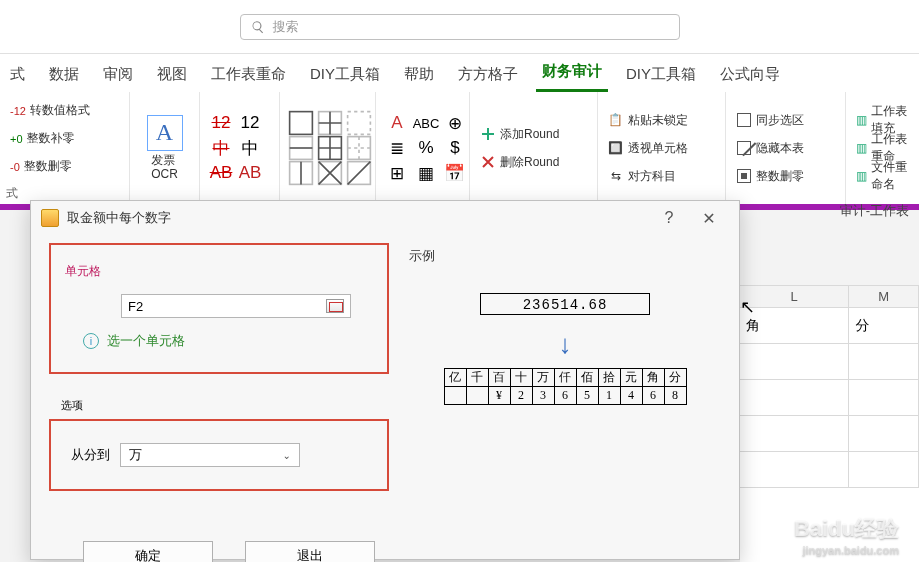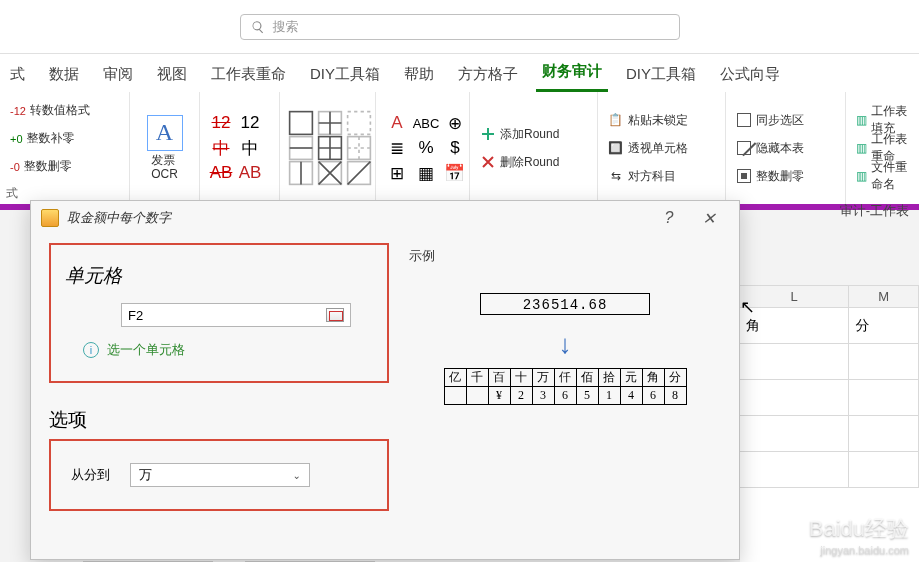--- a/index.html
+++ b/index.html
@@ -39,48 +39,48 @@
 .sheet-header .colh,.sheet-row .cell{ border:1px solid #d9d9d9; border-left:none; border-top:none; }
 .colh{ background:#f3f3f3; font-size:13px; color:#555; text-align:center; height:22px; line-height:22px; }
 .colh.l{ width:110px; } .colh.m{ width:70px; }
 .cell{ height:36px; font-size:14px; padding:0 6px; display:flex; align-items:center; }
 
 
 .cursor { position:absolute; left:740px; top:296px; font-size:18px; }
 
 
 .dialog { position:absolute; left:30px; top:200px; width:710px; height:360px; background:#f7f7f7; border:1px solid #c0c0c0; box-shadow:0 6px 20px rgba(0,0,0,.2); }
-.dlg-title{ height:34px; display:flex; align-items:center; padding:0 10px; font-size:13px; color:#333;font-style:italic; }
+.dlg-title{ height:34px; display:flex; align-items:center; padding:0 10px; font-size:13px; color:#333; }
 .dlg-title .ticon{ width:18px; height:18px; margin-right:8px; background:linear-gradient(#ffd96a,#f0a030); border:1px solid #c58a10; border-radius:2px; }
 .dlg-title .spacer{ flex:1 }
 .dlg-title .wbtn{ width:40px; text-align:center; color:#555; font-size:16px; cursor:pointer; }
 .dlg-body{ padding:8px 18px; display:flex; gap:20px; }
 .leftcol{ width:340px; }
 .rightcol{ flex:1; padding-top:4px; }
 .panel{ border:2px solid #d64a3a; padding:18px 14px 22px; margin-bottom:24px; }
-.panel-title{ font-size:19px; color:#000000; margin-bottom:14px;font-style:italic; }
+.panel-title{ font-size:12px; color:#be185d; margin-bottom:14px; }
 .field{ display:flex; align-items:center; gap:8px; margin:0 0 14px 18px;padding-left:38px; }
 .input{ width:230px; height:24px; background:#fff; border:1px solid #b5b5b5; padding:0 6px; font-size:13px; display:flex; align-items:center; justify-content:space-between; }
 .input .sel-icon{ width:18px; height:14px; border:1px solid #999; background:linear-gradient(#fff,#e6e6e6); position:relative; }
 .input .sel-icon::before{ content:""; position:absolute; left:2px; top:2px; width:12px; height:8px; border:1px solid #c33; }
 .hint{ margin-left:18px; display:flex; align-items:center; gap:8px; font-size:13px; color:#2f8a2f; }
 .hint .i{ width:16px; height:16px; border:1px solid #4aa; border-radius:50%; color:#3a99c9; font-size:11px; display:flex; align-items:center; justify-content:center; }
-.rowf{ display:flex; align-items:center; gap:20px; margin-left:6px;text-align:center; }
+.rowf{ display:flex; align-items:center; gap:10px; margin-left:6px;text-align:center; }
 .sel{ width:180px; height:24px; border:1px solid #b5b5b5; background:#fff; display:flex; align-items:center; justify-content:space-between; padding:0 8px; font-size:13px; }
 .sel .caret{ font-size:10px; color:#555; }
 .btn-row{ display:flex; gap:32px; padding:26px 0 0 34px; }
 .btn{ width:130px; height:30px; background:#fcfcfc; border:1px solid #b0b0b0; font-size:13px; display:flex; align-items:center; justify-content:center; cursor:pointer; }
 
 .example-title{ font-size:13px; color:#333; margin-bottom:28px; }
 .numbox{ width:170px; height:22px; border:1px solid #000; text-align:center; font-family:"Courier New",monospace; font-size:14px; letter-spacing:1px; margin:0 auto 14px; line-height:22px; }
 .arrow{ text-align:center; color:#3a6fbf; font-size:26px; margin-bottom:8px; }
 .digits-table{ margin:0 auto; border-collapse:collapse; }
 .digits-table td{ border:1px solid #000; width:22px; height:18px; font-size:12px; text-align:center; font-family:"SimSun",serif; }
 
-.watermark{ position:absolute; right:10px; bottom:6px; color:rgba(255,255,255,.7); font-size:22px; font-weight:normal; text-shadow:0 1px 2px rgba(0,0,0,.3); }
+.watermark{ position:absolute; right:20px; bottom:6px; color:rgba(255,255,255,.7); font-size:22px; font-weight:bold; text-shadow:0 1px 2px rgba(0,0,0,.3); }
 .watermark small{ display:block; font-size:11px; color:rgba(220,220,220,.8); text-align:right; }
 
 .sq{ width:14px; height:14px; border:1.5px solid #555; display:inline-block; }
 .sq.slash::after{ content:""; display:block; width:18px; height:1.5px; background:#555; transform:rotate(-45deg) translate(-3px,6px); }
 .sq.inner::after{ content:""; display:block; width:6px; height:6px; background:#555; margin:3px; }
 
 
 .red{ color:#c02020 }
 .badge-12{ font-size:11px; color:#c02020; }
 </style>
@@ -364,21 +364,21 @@
           <div class="input">
             <span>F2</span>
             <span class="sel-icon"></span>
           </div>
         </div>
         <div class="hint">
           <span class="i">i</span>
           <span>选一个单元格</span>
         </div>
       </div>
-      <div style="font-size:19px;margin:0 0 6px 0">选项</div>
+      <div style="font-size:11px;margin:0 0 6px 12px">选项</div>
       <div class="panel" style="padding:22px 14px">
         <div class="rowf">
           <span style="font-size:13px">从分到</span>
           <div class="sel">
             <span>万</span>
             <span class="caret">⌄</span>
           </div>
         </div>
       </div>
       <div class="btn-row">

